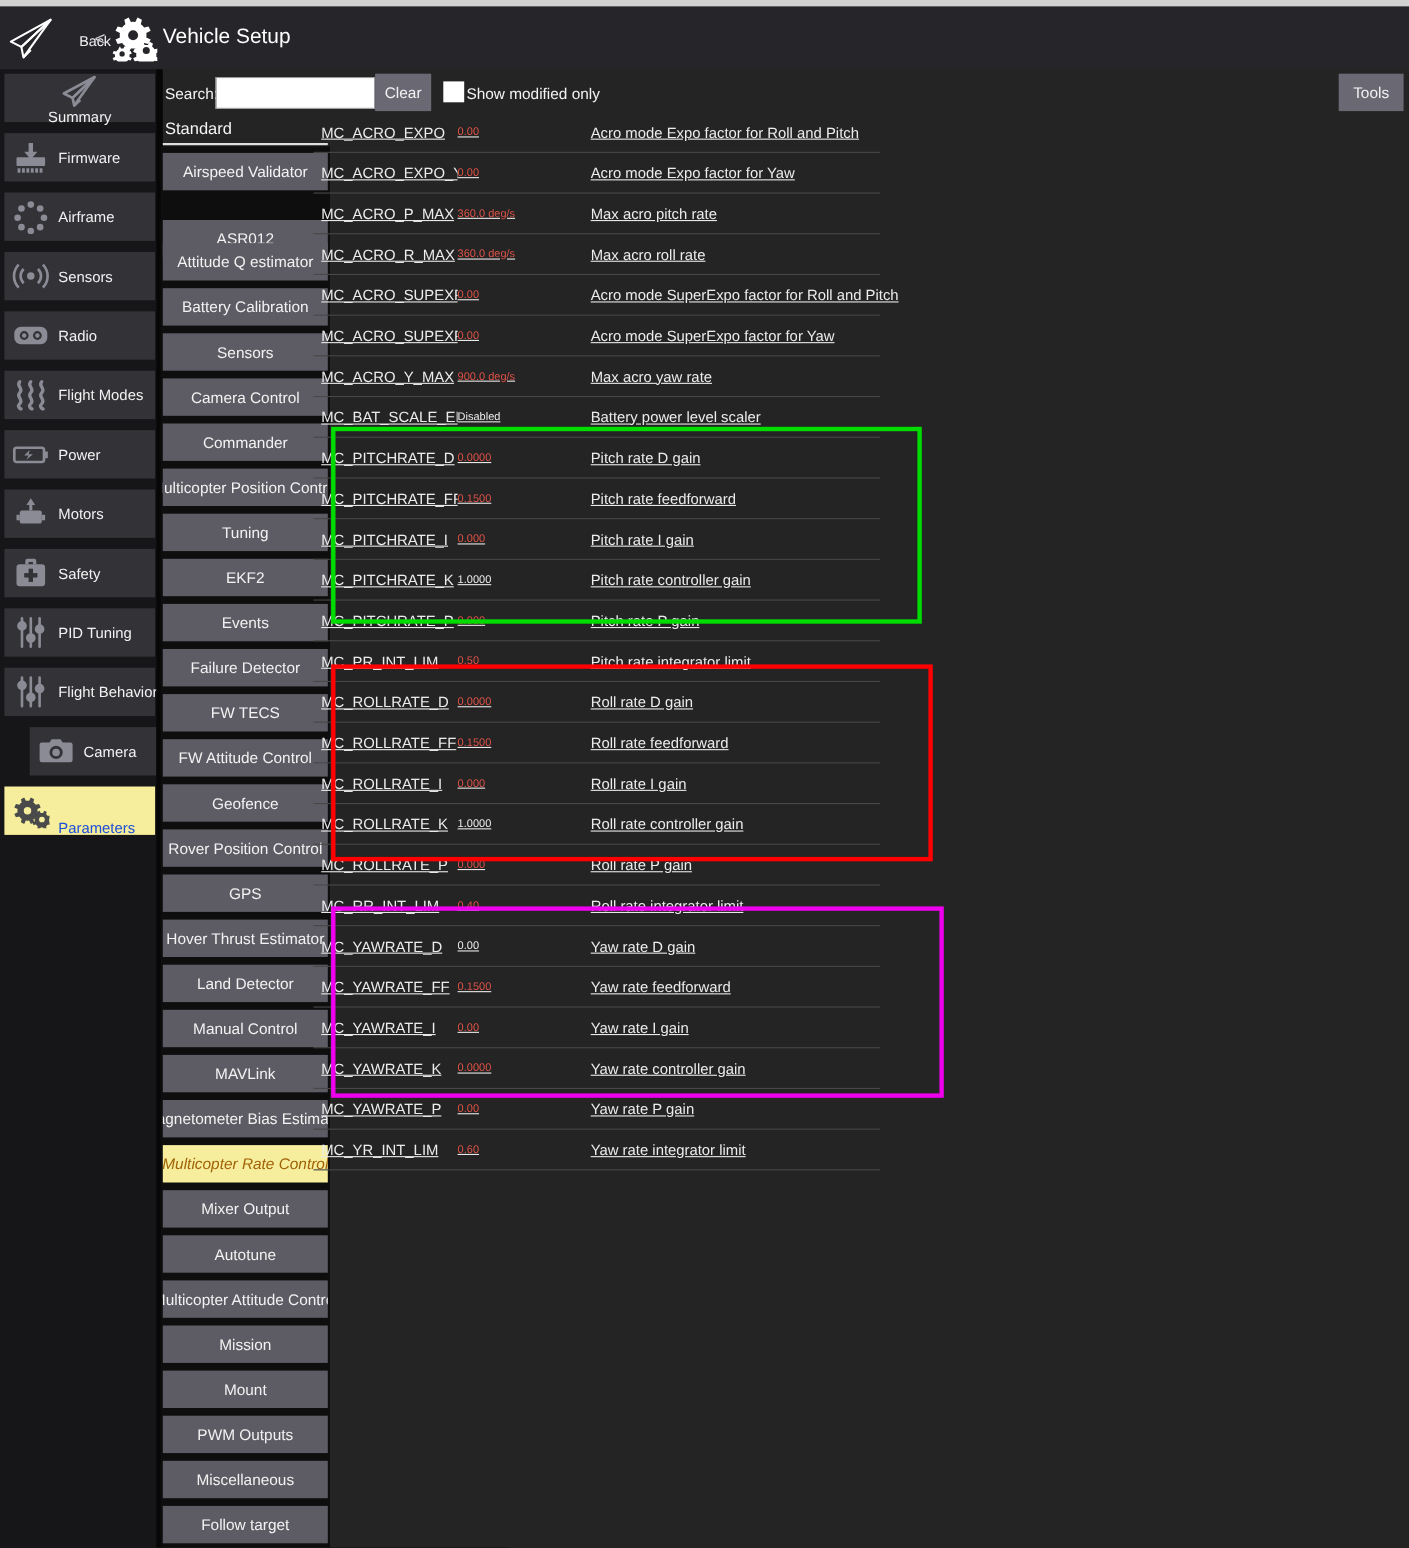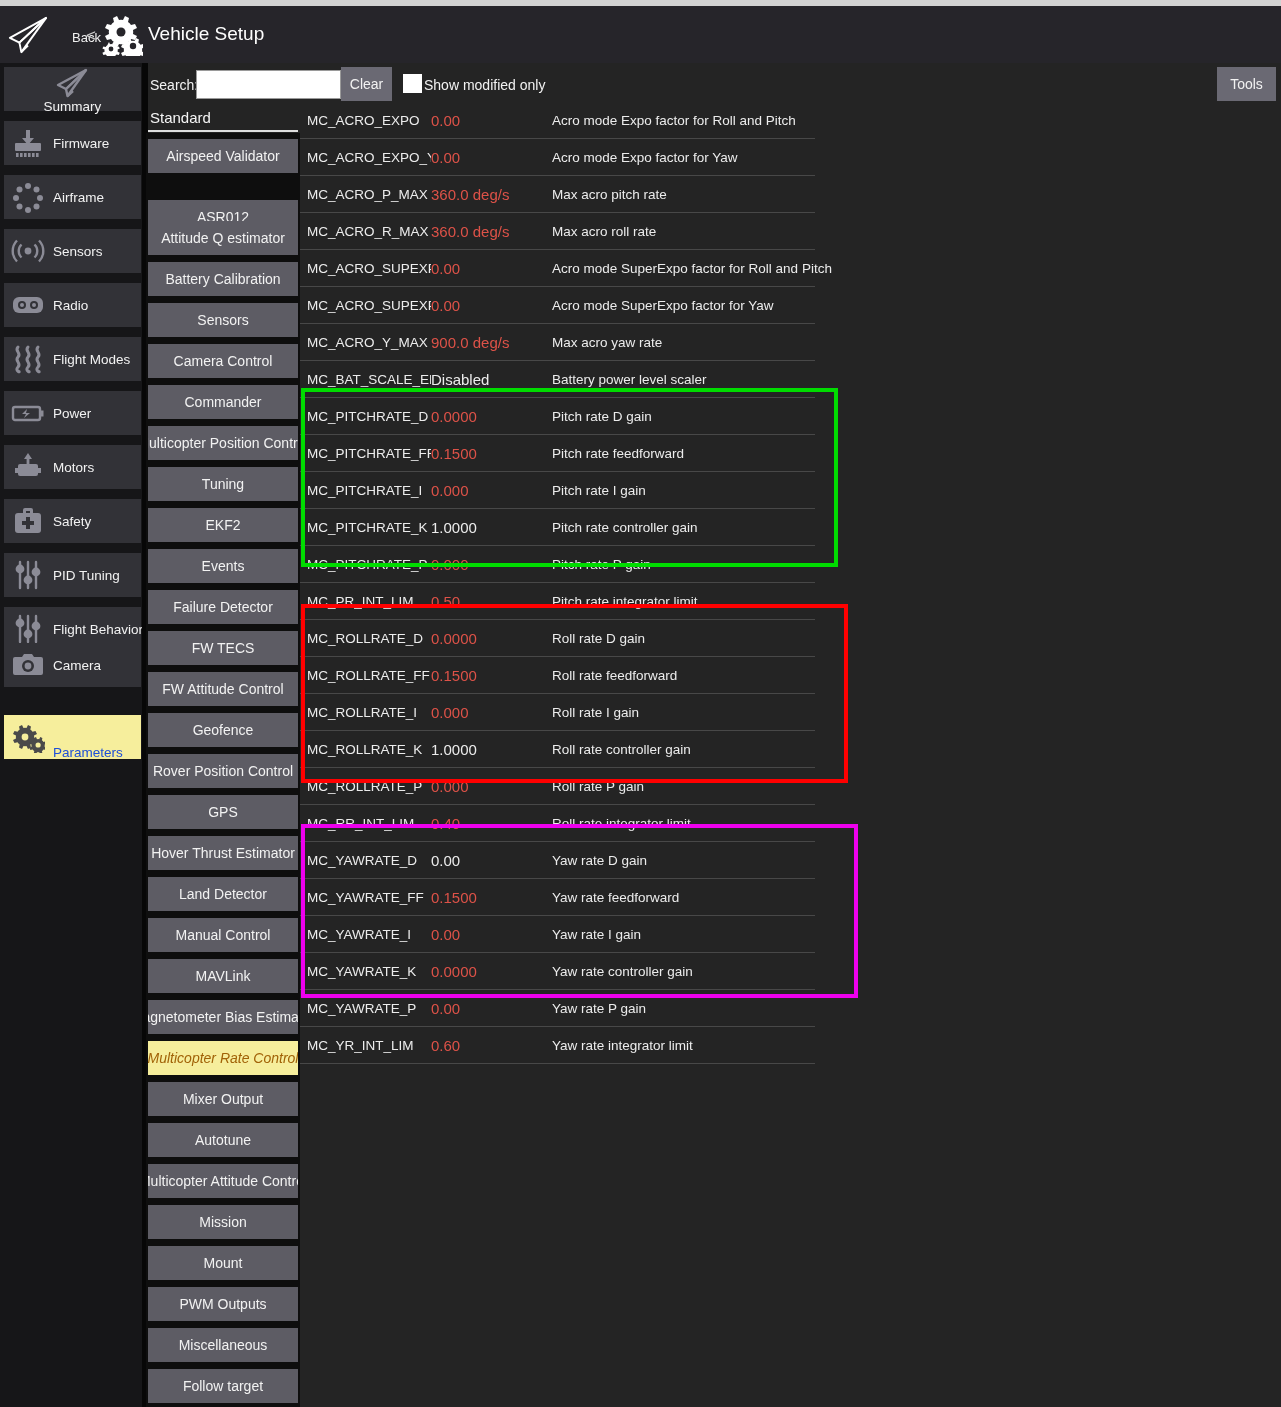--- a/index.html
+++ b/index.html
@@ -35,25 +35,25 @@
 
   .group-header{position:absolute;left:150px;top:109px;font-size:15px;color:#f5f5f5;}
   .group-underline{position:absolute;left:148px;top:130px;width:150px;height:2px;background:#dedede;}
   .group-list{position:absolute;left:146px;top:133px;width:154px;bottom:0;background:#0e0e0e;}
   .grp-btn{position:absolute;left:2px;width:150px;height:34px;background:#5d5c64;color:#f2f2f2;
            font-size:14px;display:flex;align-items:center;justify-content:center;cursor:pointer;
            overflow:hidden;white-space:nowrap;}
   .grp-btn.active{background:#f6ee9c;color:#a16207;font-style:italic;}
 
   
-  .param-list{position:absolute;left:300px;top:102px;width:515px;}
+  .param-list{position:absolute;left:285px;top:102px;width:515px;text-decoration:underline;}
   .param-row{position:relative;height:36px;display:flex;align-items:center;
              border-bottom:1px solid #484848;cursor:pointer;}
   .p-name{width:124px;flex:0 0 auto;font-size:13.5px;color:#ececec;white-space:nowrap;padding-left:7px;overflow:hidden;}
-  .p-value{width:121px;flex:0 0 auto;font-size:15px;white-space:nowrap;}
+  .p-value{width:121px;flex:0 0 auto;font-size:10px;white-space:nowrap;}
   .p-value.mod{color:#dd5248;}
   .p-value.def{color:#ececec;}
   .p-desc{font-size:13.5px;color:#ececec;white-space:nowrap;}
 
   .hl-box{position:absolute;box-sizing:border-box;border-width:4px;border-style:solid;
           pointer-events:none;z-index:5;background:transparent;}
 </style>
 </head>
 <body>
 
@@ -193,21 +193,21 @@
       </div>
       <div class="side-btn" style="top: 544px;">
         <span class="ic"><svg viewBox="0 0 34 32" width="34" height="32" fill="none" stroke="currentColor" stroke-width="2.4" stroke-linecap="round">
             <path d="M9 3v26M17 3v26M25 3v26"></path>
             <circle cx="9" cy="10" r="3.2" fill="currentColor"></circle>
             <circle cx="17" cy="21" r="3.2" fill="currentColor"></circle>
             <circle cx="25" cy="13" r="3.2" fill="currentColor"></circle>
           </svg></span>
         <span class="lbl">Flight Behavior</span>
       </div>
-      <div class="side-btn" style="top: 580px;">
+      <div class="side-btn" style="top: 598px; margin-left: 23px;">
         <span class="ic"><svg viewBox="0 0 34 32" width="34" height="32" fill="currentColor">
             <path d="M11 8l2-3h8l2 3h7a2 2 0 0 1 2 2v14a2 2 0 0 1-2 2H4a2 2 0 0 1-2-2V10a2 2 0 0 1 2-2z"></path>
             <circle cx="17" cy="17" r="6" fill="#323237"></circle>
             <circle cx="17" cy="17" r="3.4"></circle>
           </svg></span>
         <span class="lbl">Camera</span>
       </div>
       <div class="side-btn active" style="top: 652px;">
         <span class="ic"><svg viewBox="0 0 34 32" width="34" height="32" fill="currentColor">
             <path d="M11 4l1.5 3a8 8 0 0 1 3 0L17 4l3 1.5-.7 3a8 8 0 0 1 2.2 2.2l3-.7 1.5 3-3 1.5a8 8 0 0 1 0 3l3 1.5-1.5 3-3-.7a8 8 0 0 1-2.2 2.2l.7 3L17 28l-1.5-3a8 8 0 0 1-3 0L11 28l-3-1.5.7-3a8 8 0 0 1-2.2-2.2l-3 .7-1.5-3 3-1.5a8 8 0 0 1 0-3l-3-1.5 1.5-3 3 .7a8 8 0 0 1 2.2-2.2l-.7-3z"></path>

